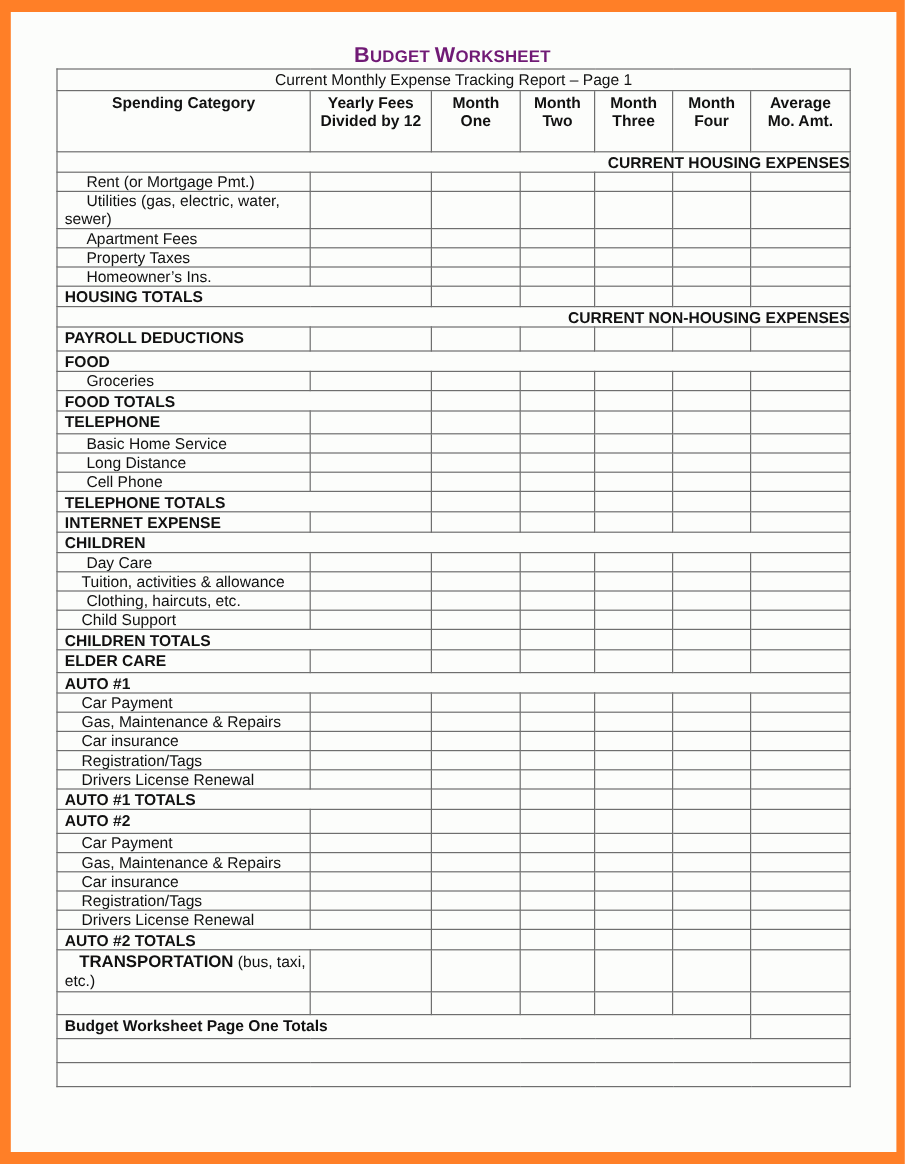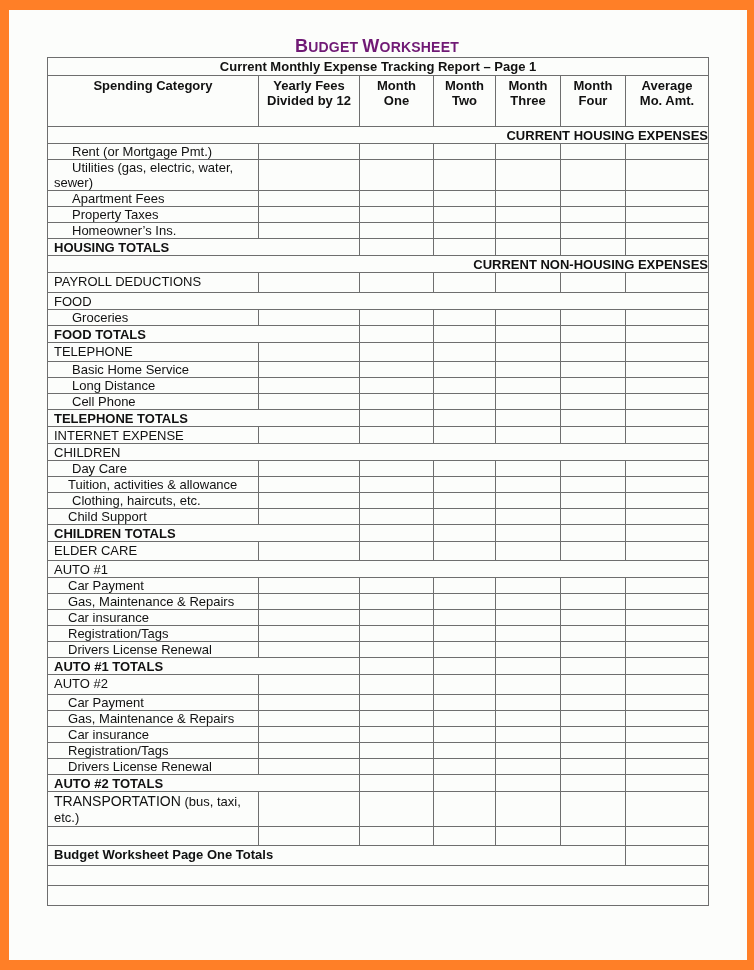--- a/index.html
+++ b/index.html
@@ -34,24 +34,24 @@
   table.sheet td {
     border: 1px solid #6e6e6e;
     padding: 0 0 0 6px;
     font-size: 13px;
     color: #111;
     vertical-align: top;
     line-height: 15px;
     overflow: hidden;
   }
   td.blank { padding: 0; }
-  .report-title { text-align: center; font-weight: bold; font-size: 13.5px; padding: 1px 0 0 0 !important; margin-top: 15px; }
+  .report-title { text-align: center; font-weight: normal; font-size: 13.5px; padding: 1px 0 0 0 !important; margin-top: 15px; }
   .col-h { text-align: center; font-weight: bold; font-size: 14px; line-height: 16.5px; padding: 2px 0 0 0 !important; margin-top: 16px; }
   .sect { text-align: right; color: #16167f; font-weight: bold; font-size: 14px; padding: 1px 0 0 0 !important; }
-  .cat { font-weight: normal; font-size: 14px; padding-top: 1px !important; }
+  .cat { font-weight: bold; font-size: 14px; padding-top: 1px !important; margin-left: 12px; }
   .tot { font-weight: bold; color: #1a8a1a; font-size: 14px; padding-top: 1px !important; }
   .sub { padding-left: 24px !important; }
   .sub2 { padding-left: 20px !important; }
   .wrap { text-indent: 18px; padding-left: 6px !important; line-height: 15.5px; }
   .grand { color: #16167f; font-weight: bold; font-size: 16px; padding-top: 1px !important; }
   .plain { font-weight: normal; }
 </style>
 </head>
 <body>
 

